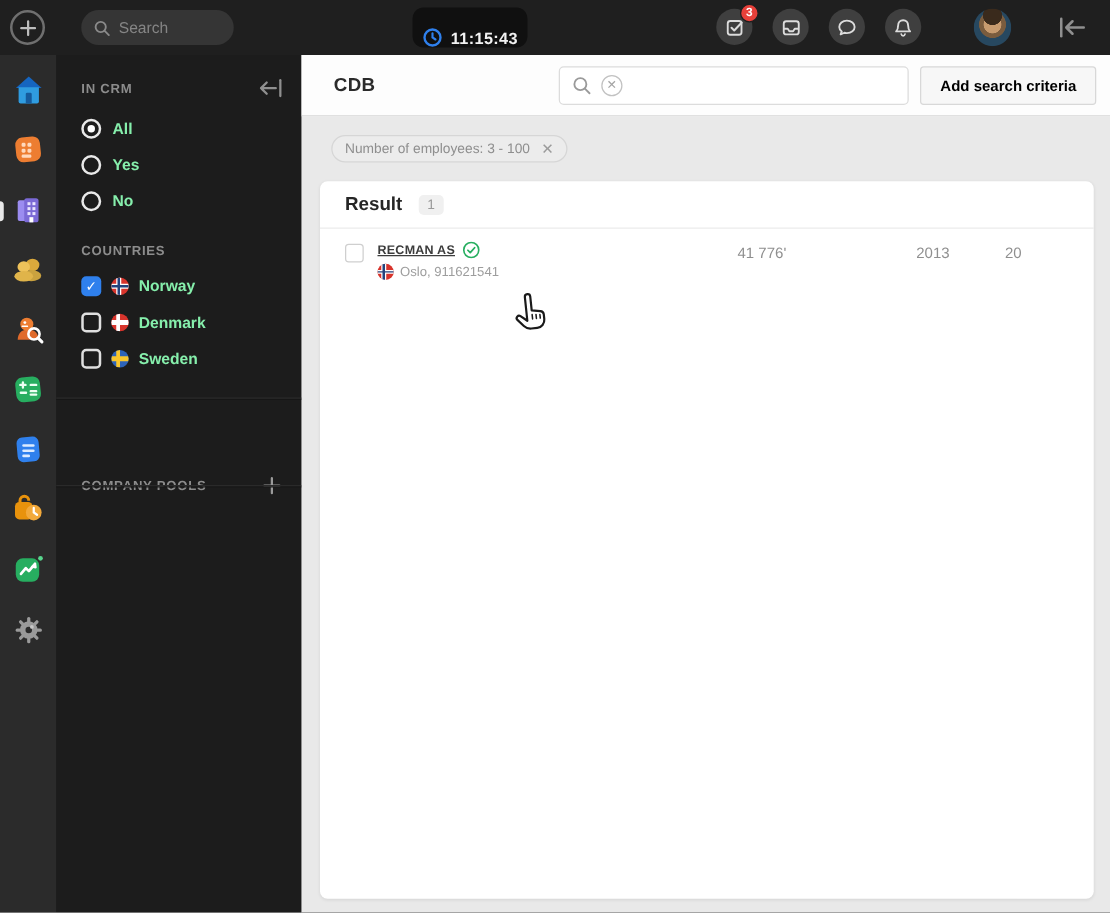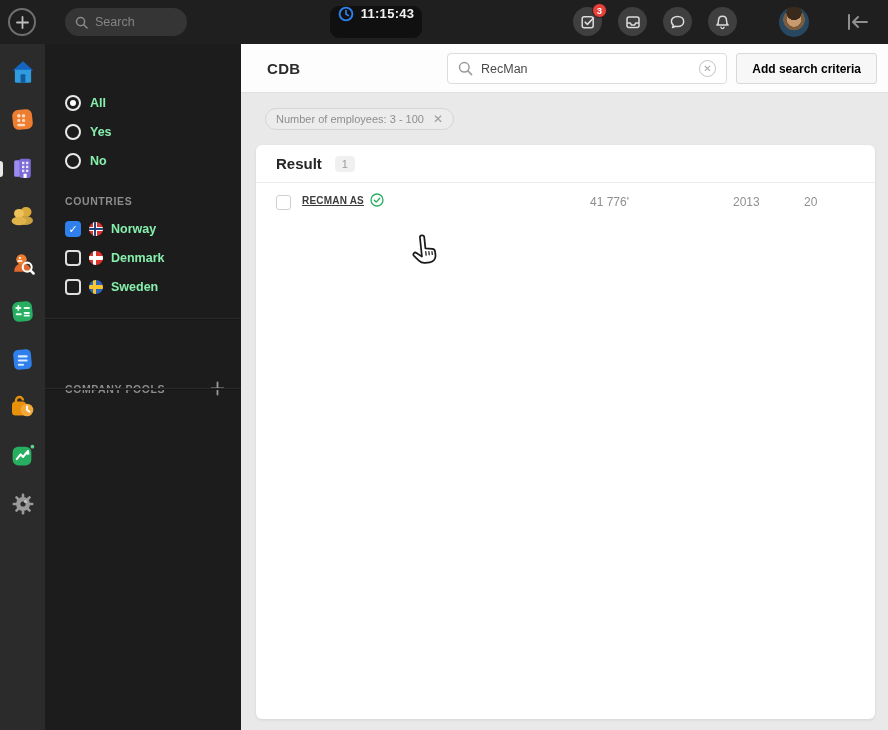--- a/index.html
+++ b/index.html
@@ -8,21 +8,21 @@
 
   
   .topbar { position:absolute; top:0; left:0; width:888px; height:44px; background:#1f1f1f; z-index:5; }
   .plus-btn { position:absolute; left:8px; top:8px; width:28px; height:28px; border-radius:50%;
     border:2px solid #6f6f6f; color:#bdbdbd; display:flex; align-items:center; justify-content:center; }
   .top-search { position:absolute; left:65px; top:8px; width:122px; height:28px; border-radius:14px;
     background:#353535; display:flex; align-items:center; padding:0 10px; gap:7px; }
   .top-search input { background:transparent; border:none; outline:none; color:#cfcfcf; width:80px; font-size:12.5px; }
   .top-search input::placeholder { color:#858585; }
   .time-pill { position:absolute; left:330px; top:6px; width:92px; height:32px; border-radius:9px; background:#101010;
-    display:flex; align-items:flex-start; justify-content:center; gap:7px; }
+    display:flex; align-items:flex-end; justify-content:center; gap:7px; }
   .time-text { color:#f2f2f2; font-size:13px; font-weight:bold; letter-spacing:.3px; }
   .top-ic { position:absolute; top:7px; width:29px; height:29px; border-radius:50%; background:#3f3f3f;
     display:flex; align-items:center; justify-content:center; }
   .badge { position:absolute; top:-4px; right:-5px; min-width:15px; height:15px; border-radius:8px; background:#e8403a;
     color:#fff; font-size:9.5px; font-weight:bold; display:flex; align-items:center; justify-content:center; padding:0 3px; border:1px solid #1f1f1f; }
   .avatar { position:absolute; left:779px; top:7px; width:30px; height:30px; border-radius:50%;
     background:
       radial-gradient(circle at 50% 18%, #3a2a1c 0 26%, rgba(0,0,0,0) 27%),
       radial-gradient(circle at 50% 42%, #c79b6f 0 30%, #7a5c3e 32% 46%, #274860 48% 100%);
   }
@@ -250,20 +250,27 @@
           <circle cx="12" cy="12" r="7"></circle>
         </g>
         <circle cx="12" cy="12" r="2.6" fill="#2b2b2b"></circle>
         <circle cx="14.5" cy="9.5" r="1.5" fill="#c6c6c6"></circle>
       </svg>
   </div>
 
 </div>
 
 <div class="panel">
+  <div class="panel-head">
+    <span class="panel-section-label">IN CRM</span>
+    <svg width="20" height="17" viewBox="0 0 22 17">
+        <path d="M19 1.5v14" stroke="#8f8f8f" stroke-width="2" stroke-linecap="round"></path>
+        <path d="M15 8.5H2M7 3.5l-5 5 5 5" fill="none" stroke="#8f8f8f" stroke-width="2" stroke-linecap="round" stroke-linejoin="round"></path>
+      </svg>
+  </div>
 
   <div class="radio-row" style="top:51px">
     <span class="radio sel"></span>
     <span class="opt-label">All</span>
   </div>
   <div class="radio-row" style="top:80px">
     <span class="radio"></span>
     <span class="opt-label">Yes</span>
   </div>
   <div class="radio-row" style="top:109px">
@@ -311,21 +318,20 @@
 </div>
 
 <div class="main">
   <div class="main-header">
     <div class="page-title">CDB</div>
     <div class="search-box">
       <svg width="15" height="15" viewBox="0 0 15 15">
           <circle cx="6.3" cy="6.3" r="4.8" fill="none" stroke="#9a9a9a" stroke-width="1.5"></circle>
           <path d="M9.9 9.9 13.6 13.6" stroke="#9a9a9a" stroke-width="1.5" stroke-linecap="round"></path>
         </svg>
-      <input value="RecMan" style="">
       <span class="clear-btn">✕</span>
     </div>
     <button class="add-btn">Add search criteria</button>
   </div>
 
   <div class="chip">
     <span class="chip-label">Number of employees: 3 - 100</span>
     <span class="chip-x">✕</span>
   </div>
 
@@ -341,20 +347,29 @@
           <span class="tcheck" style="display:block"></span>
         </div>
       <div>
         <div class="co-line1">
           <span class="co-name">RECMAN AS</span>
           <svg width="14" height="14" viewBox="0 0 14 14">
               <circle cx="7" cy="7" r="6" fill="none" stroke="#27ae60" stroke-width="1.3"></circle>
               <path d="M4.3 7.2l1.9 1.9 3.5-3.9" fill="none" stroke="#27ae60" stroke-width="1.4" stroke-linecap="round" stroke-linejoin="round"></path>
             </svg>
         </div>
+        <div class="co-line2">
+          <span class="flag flag-sm" style="background:#d8342c">
+            <span class="h" style="top:4.6px;height:3.6px;background:#fff"></span>
+              <span class="v" style="left:3.2px;width:3.6px;background:#fff"></span>
+            <span class="h" style="top:5.5px;height:1.8px;background:#24437c"></span>
+              <span class="v" style="left:4.1px;width:1.8px;background:#24437c"></span>
+          </span>
+          <span class="co-sub">Oslo, 911621541</span>
+        </div>
       </div>
       <div class="cell-val">41 776'</div>
       <div class="cell-val">2013</div>
       <div class="cell-val">20</div>
     </div>
   </div>
 </div>
 
 <div class="cursor">
   <svg width="33" height="33" viewBox="0 0 32 32">

